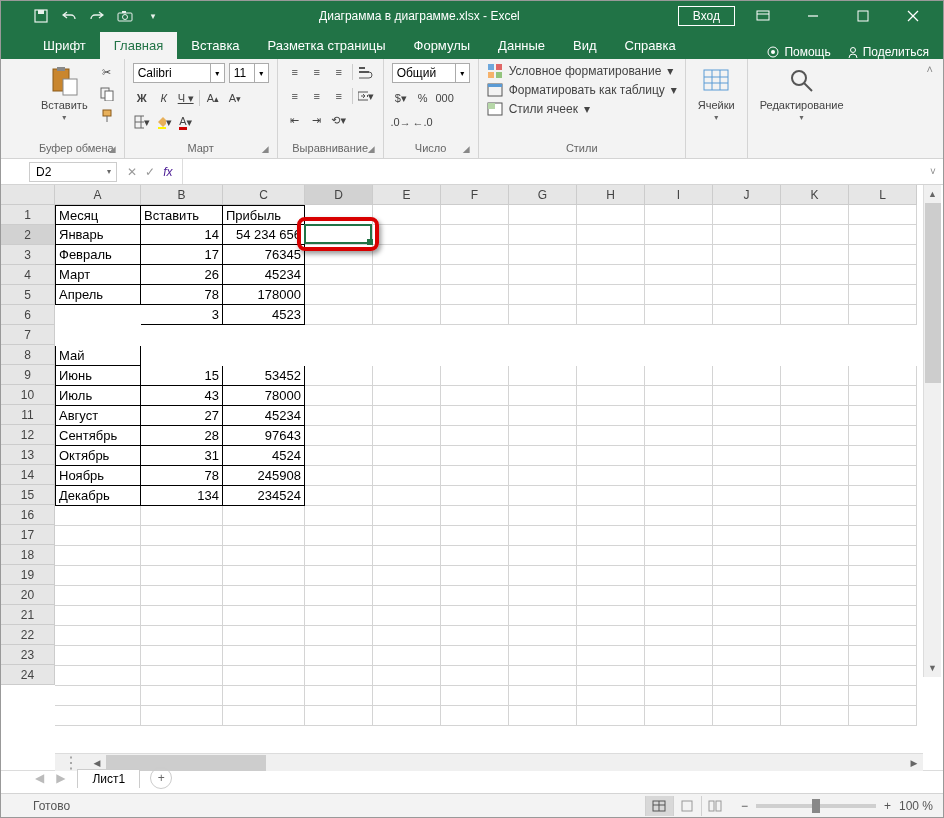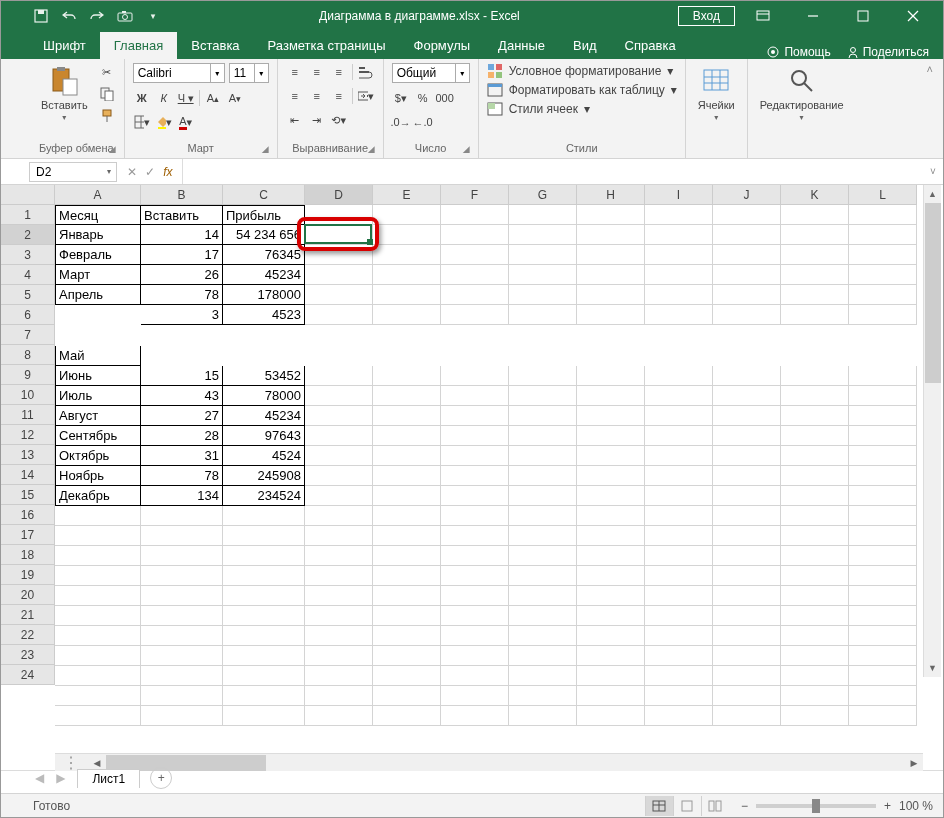--- a/index.html
+++ b/index.html
@@ -39,21 +39,21 @@
 .styles-list { display:flex; flex-direction:column; gap:3px; font-size:12px; color:#444; }
 .styles-list div { display:flex; align-items:center; gap:6px; }
 .sicon { width:16px; height:16px; display:inline-flex; align-items:center; justify-content:center; }
 
 
 .fbar-row { display: flex; align-items: center; border-bottom: 1px solid #d4d4d4; background:#fff; height: 26px; padding-left: 28px; }
 .namebox { border: 1px solid #ccc; width: 88px; height: 20px; display:flex; align-items:center; }
 .namebox input { border:none; width: 72px; font-size:12px; padding-left:6px; outline:none; }
 .namebox .arr { width:14px; text-align:center; font-size:8px; color:#666; }
 .fx-btns { display:flex; gap:8px; padding: 0 10px; color:#999; font-size:12px; align-items:center; }
-.fx-btns .fx { font-style: italic; color:#a16207; }
+.fx-btns .fx { font-style: italic; color:#4c1d95; }
 .fbar { flex:1; border-left:1px solid #ddd; height:100%; }
 .fbar-exp { width:20px; text-align:center; color:#888; font-size:10px; }
 
 
 .grid-area { position: relative; background:#fff; }
 .corner { position:absolute; left:0; top:0; width:54px; height:20px; background:#e6e6e6; border-right:1px solid #ccc; border-bottom:1px solid #ccc; }
 .colhdrs { position:absolute; left:54px; top:0; height:20px; display:flex; }
 .colhdr { background:#e6e6e6; border-right:1px solid #ccc; border-bottom:1px solid #ccc; font-size:12px; color:#444; display:flex; align-items:center; justify-content:center; }
 .colhdr.sel, .rowhdr.sel { background:#d2d2d2; }
 .rowhdrs { position:absolute; left:0; top:20px; width:54px; }

